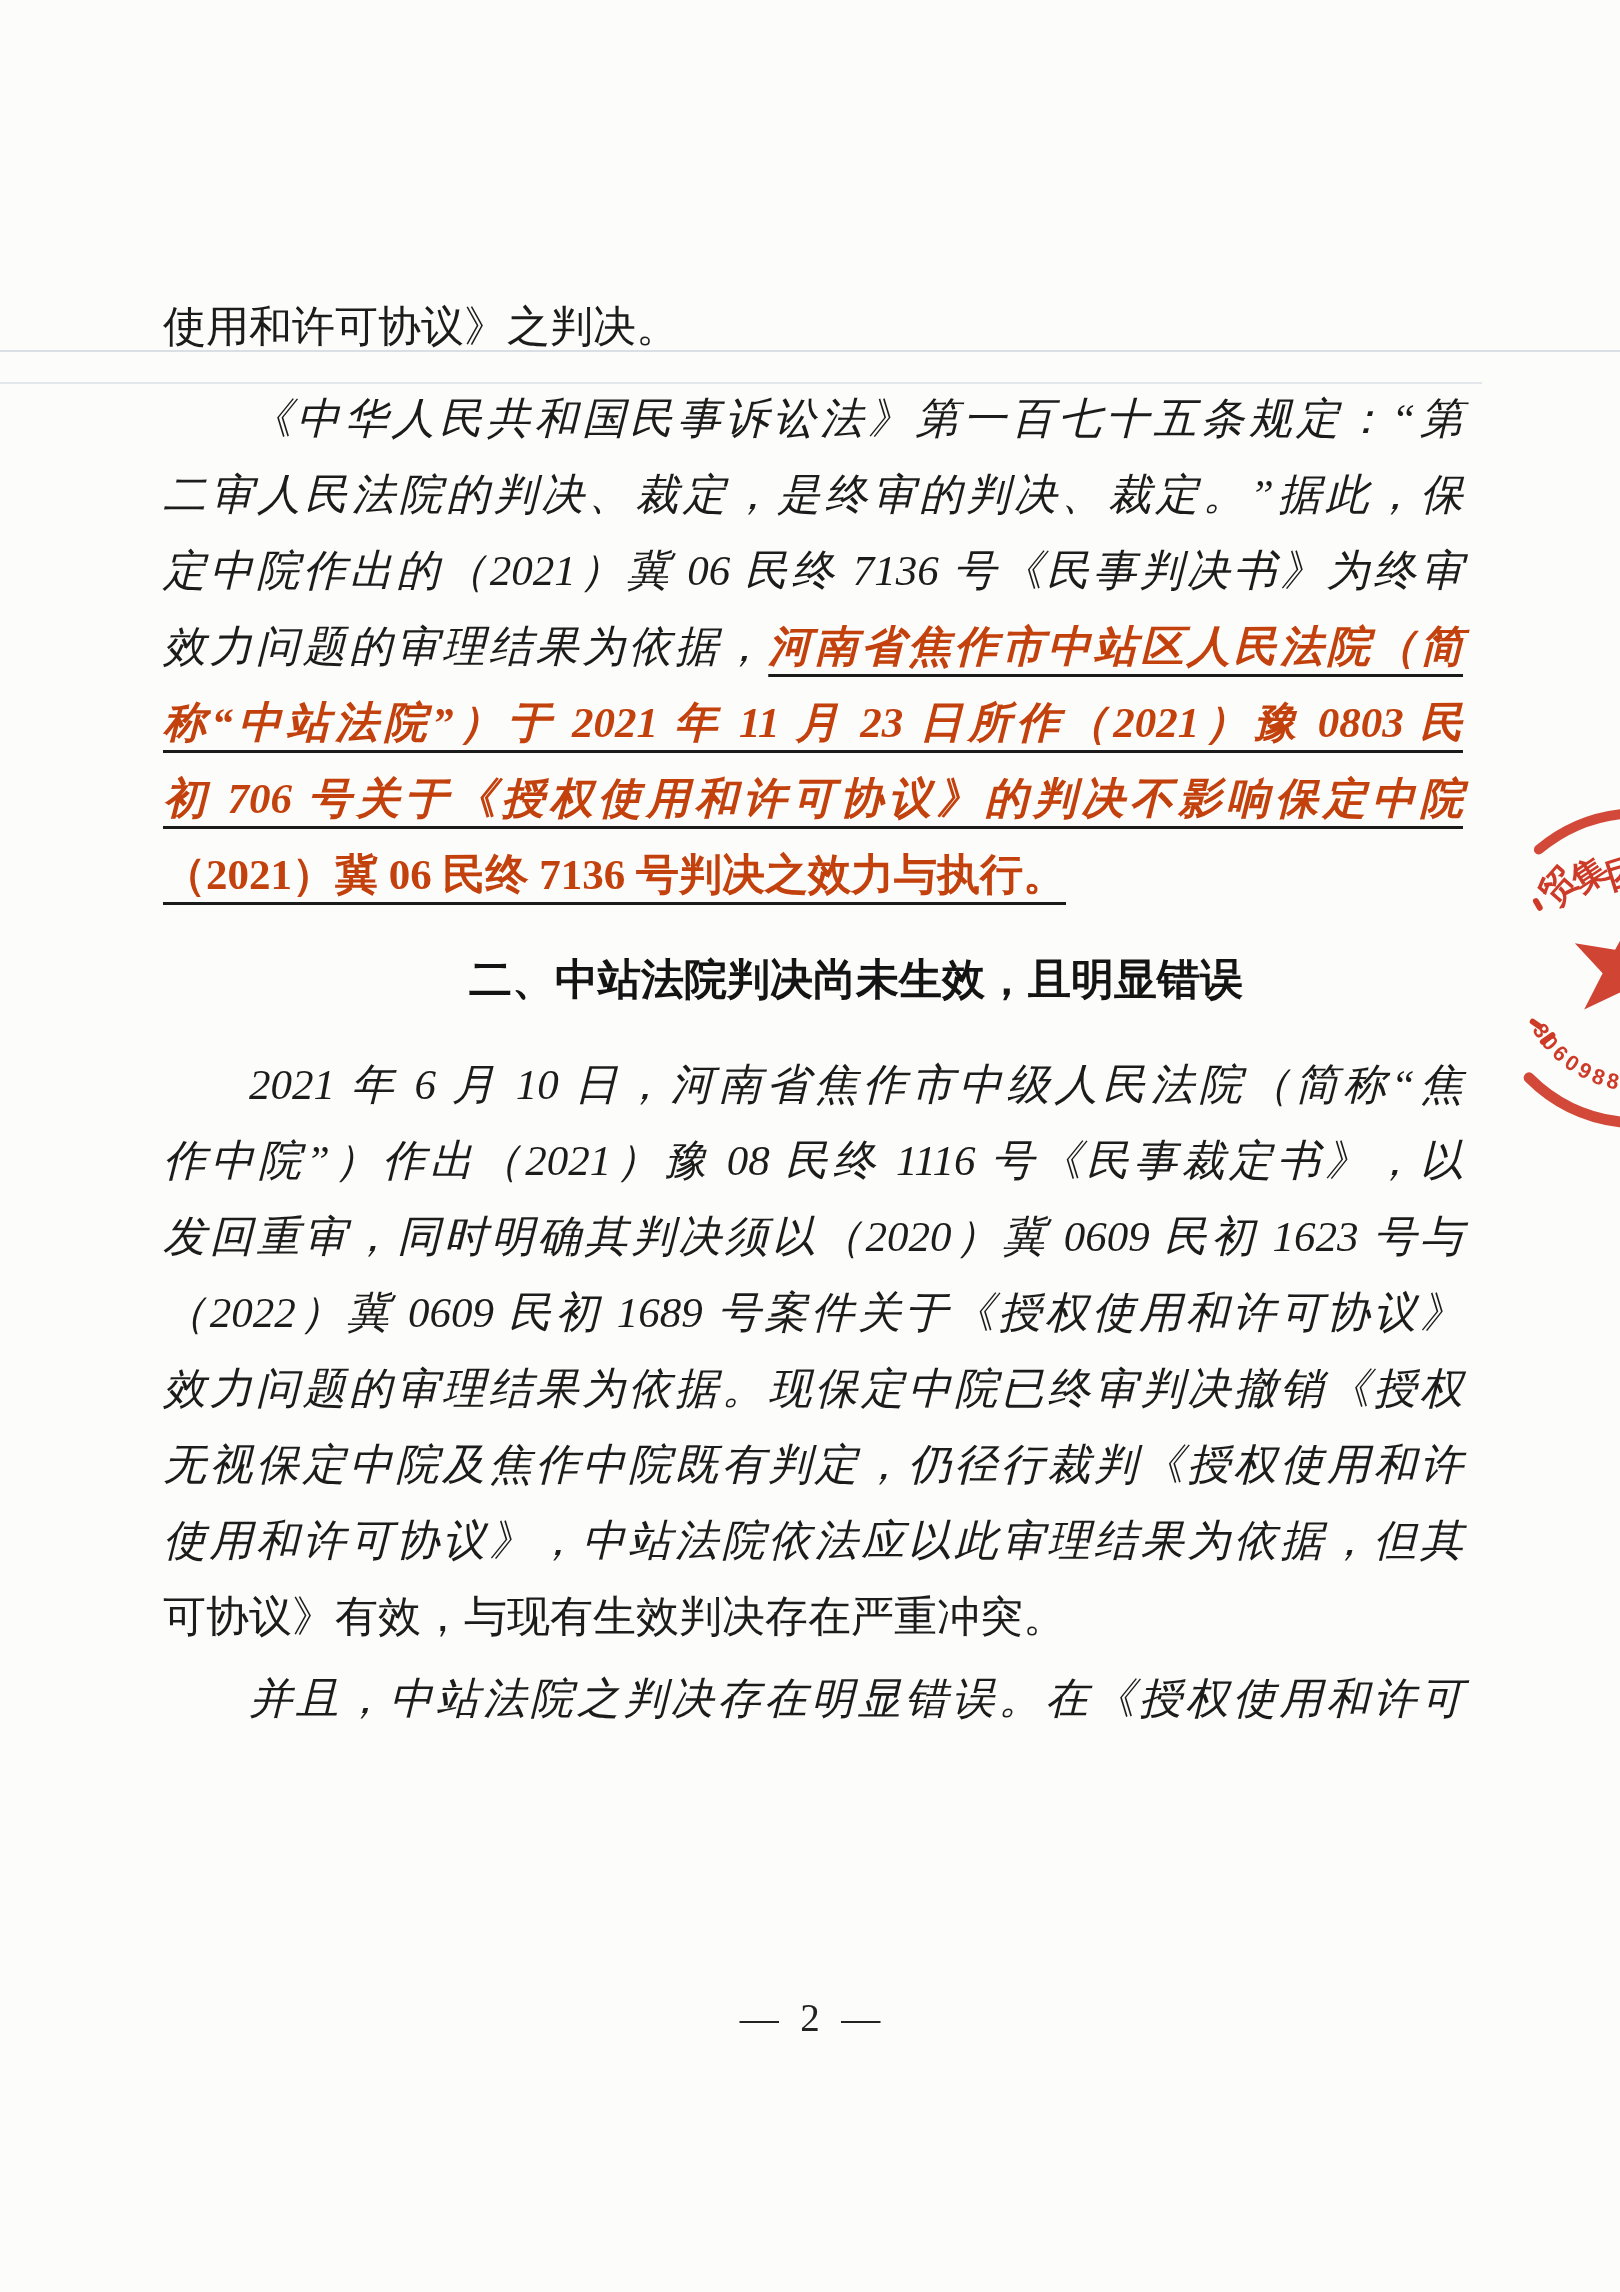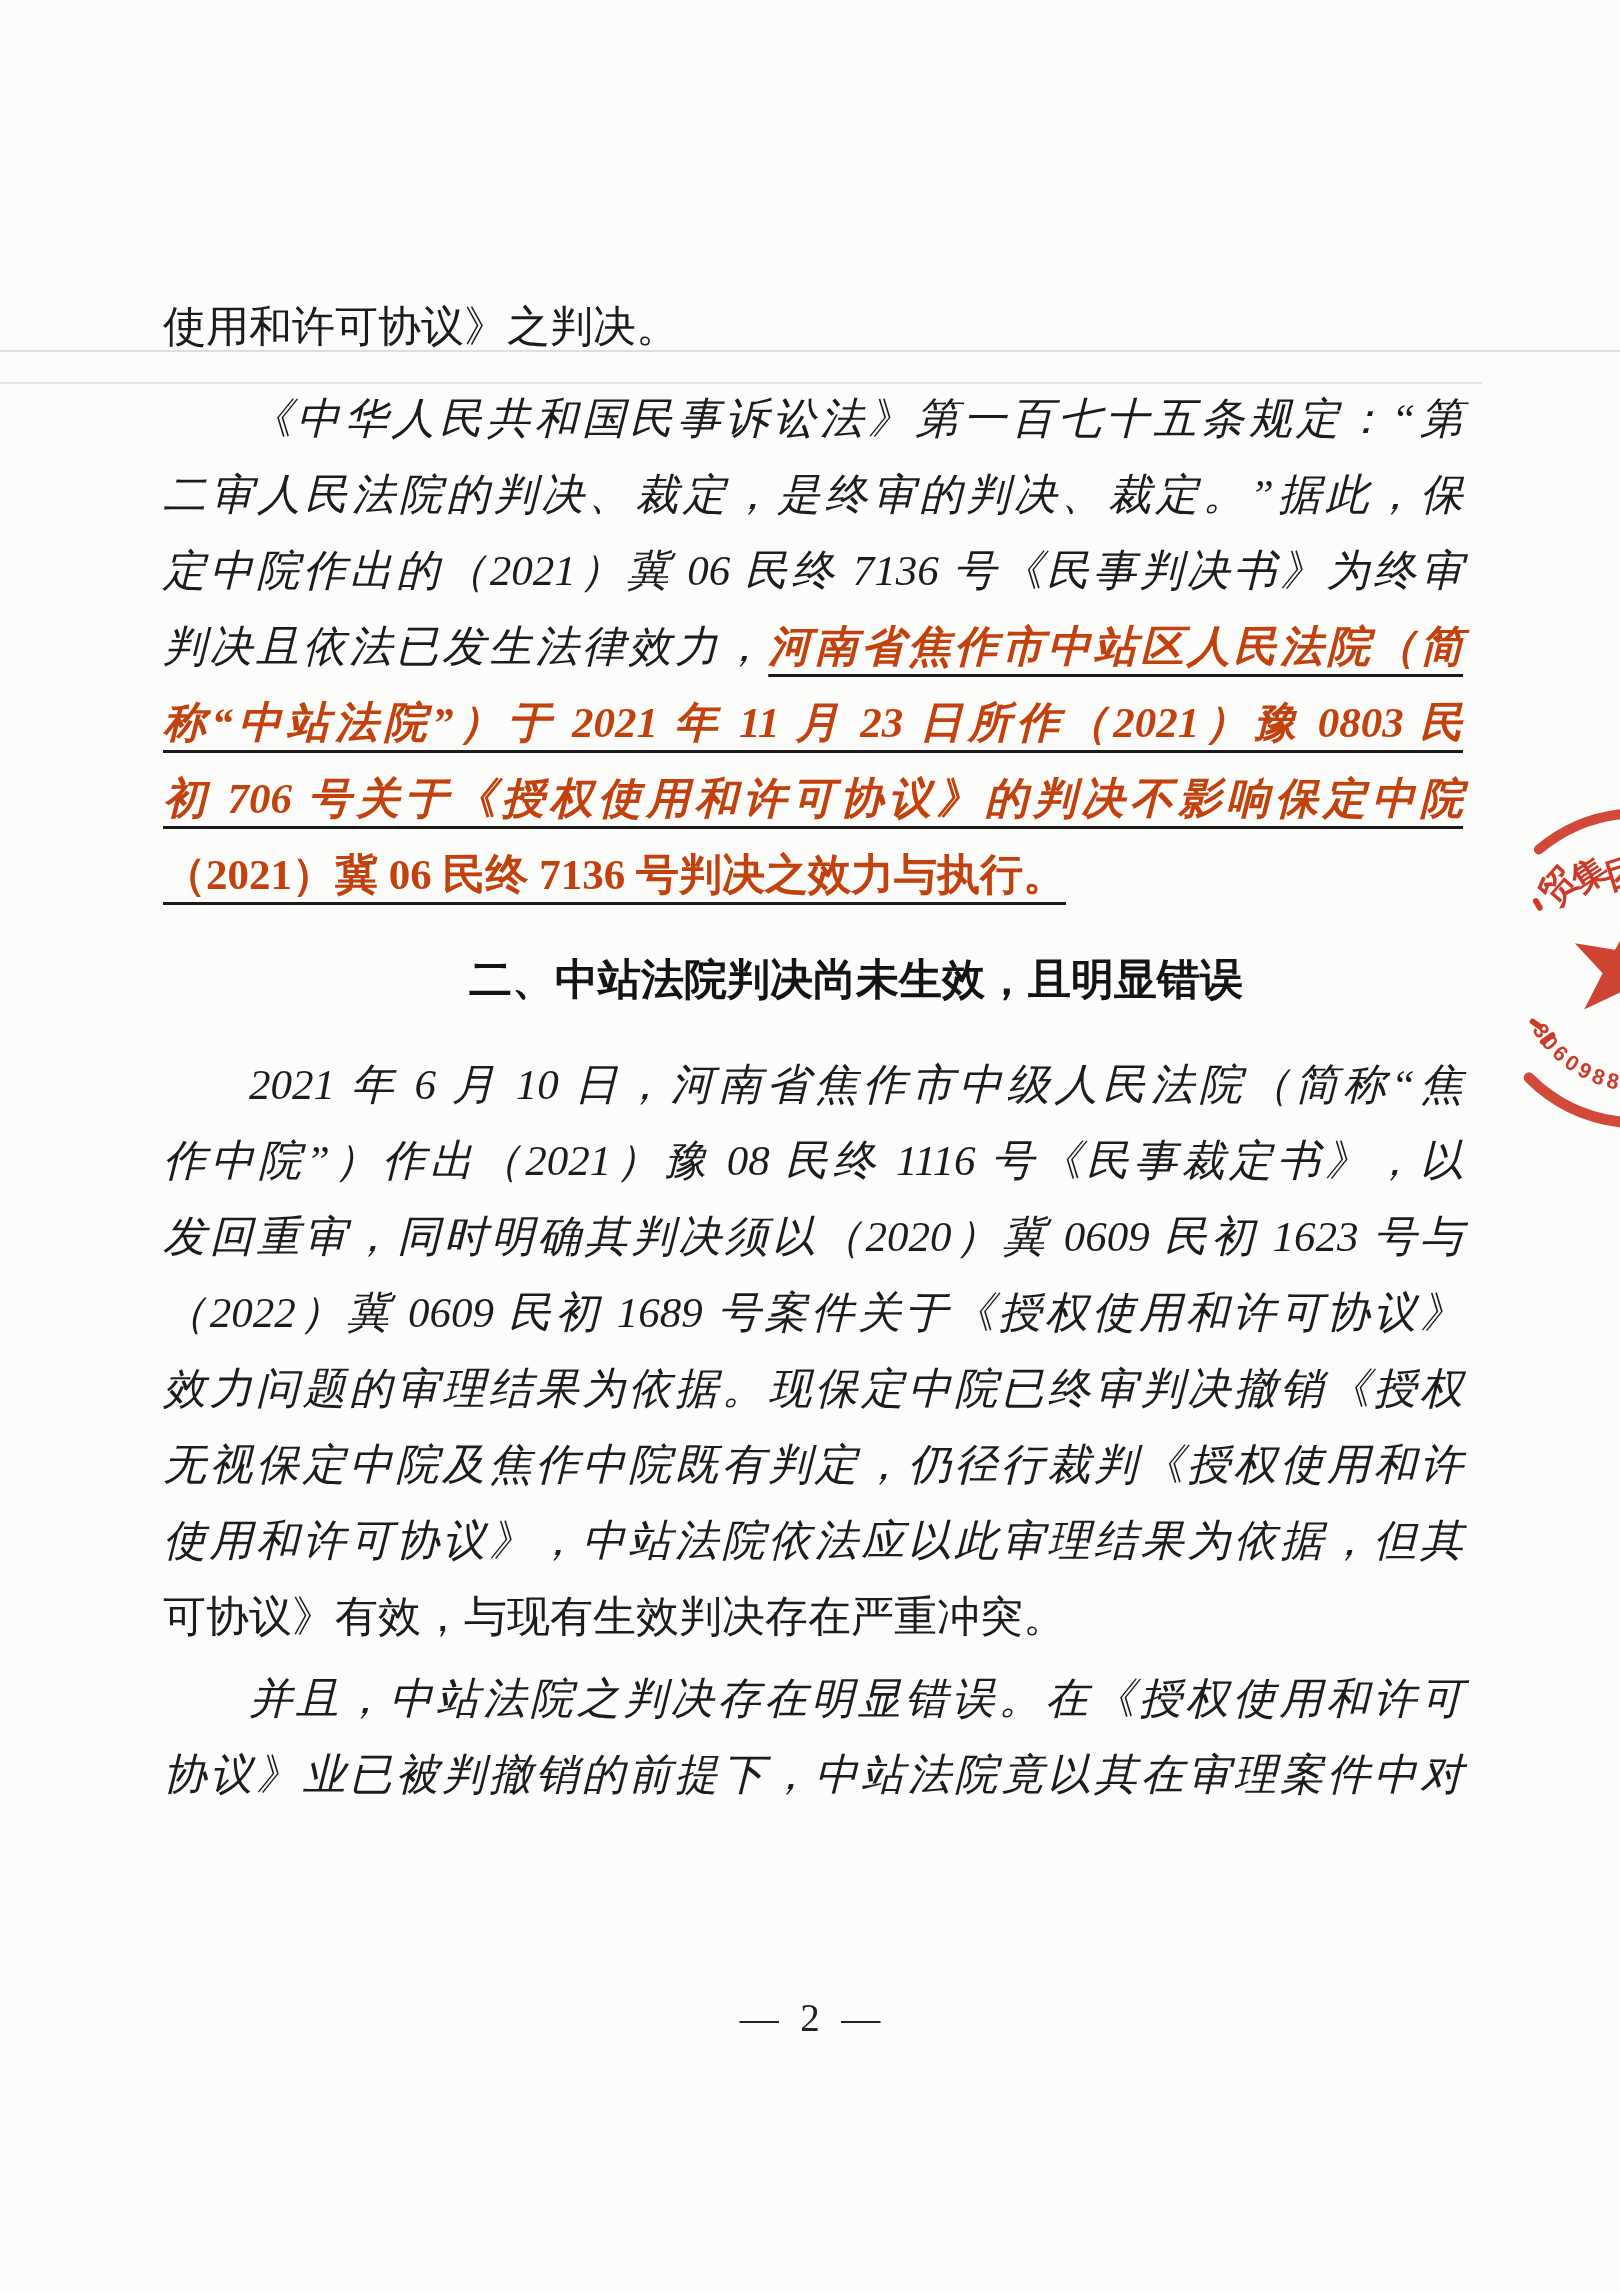--- a/index.html
+++ b/index.html
@@ -60,41 +60,40 @@
   <div class="scanline b"></div>
 
   <div class="doc">
       <div class="block para1">
         <div class="line"><span class="seg">使用和许可协议》之判决。</span></div>
       </div>
       <div class="block para2">
         <div class="line just ind"><span class="seg">《中华人民共和国民事诉讼法》第一百七十五条规定：“第</span></div>
         <div class="line just"><span class="seg">二审人民法院的判决、裁定，是终审的判决、裁定。”据此，保</span></div>
         <div class="line just"><span class="seg">定中院作出的（2021）冀 06 民终 7136 号《民事判决书》为终审</span></div>
-        <div class="line just"><span class="seg">判决且依法已发生法律效力，</span><span class="emph">河南省焦作市中站区人民法院（简</span></div>
+        <div class="line just"><span class="seg">效力问题的审理结果为依据，</span><span class="emph">河南省焦作市中站区人民法院（简</span></div>
         <div class="line just"><span class="emph">称“中站法院”）于 2021 年 11 月 23 日所作（2021）豫 0803 民</span></div>
         <div class="line just"><span class="emph">初 706 号关于《授权使用和许可协议》的判决不影响保定中院</span></div>
         <div class="line"><span class="emph">（2021）冀 06 民终 7136 号判决之效力与执行。</span></div>
       </div>
       <div class="block heading">
         <div class="line ind"><span class="seg">二、中站法院判决尚未生效，且明显错误</span></div>
       </div>
       <div class="block para3">
         <div class="line just ind"><span class="seg">2021 年 6 月 10 日，河南省焦作市中级人民法院（简称“焦</span></div>
         <div class="line just"><span class="seg">作中院”）作出（2021）豫 08 民终 1116 号《民事裁定书》，以</span></div>
         <div class="line just"><span class="seg">发回重审，同时明确其判决须以（2020）冀 0609 民初 1623 号与</span></div>
         <div class="line just"><span class="seg">（2022）冀 0609 民初 1689 号案件关于《授权使用和许可协议》</span></div>
         <div class="line just"><span class="seg">效力问题的审理结果为依据。现保定中院已终审判决撤销《授权</span></div>
         <div class="line just"><span class="seg">无视保定中院及焦作中院既有判定，仍径行裁判《授权使用和许</span></div>
         <div class="line just"><span class="seg">使用和许可协议》，中站法院依法应以此审理结果为依据，但其</span></div>
         <div class="line"><span class="seg">可协议》有效，与现有生效判决存在严重冲突。</span></div>
       </div>
       <div class="block para4">
         <div class="line just ind"><span class="seg">并且，中站法院之判决存在明显错误。在《授权使用和许可</span></div>
-        <div class="line just"><span class="seg">协议》业已被判撤销的前提下，中站法院竟以其在审理案件中对</span></div>
       </div>
     </div>
 
   <div class="pagenum">— 2 —</div>
 
   <svg class="seal" viewBox="0 0 360 380" aria-hidden="true">
 
     <path d="M 70,67 A 158,158 0 0 1 251,51" fill="none" stroke="#ce3a28" stroke-width="10" stroke-linecap="round" opacity="0.92"></path>
 
     <path d="M 251,325 A 158,158 0 0 1 60,300" fill="none" stroke="#ce3a28" stroke-width="11" stroke-linecap="round" opacity="0.92"></path>

